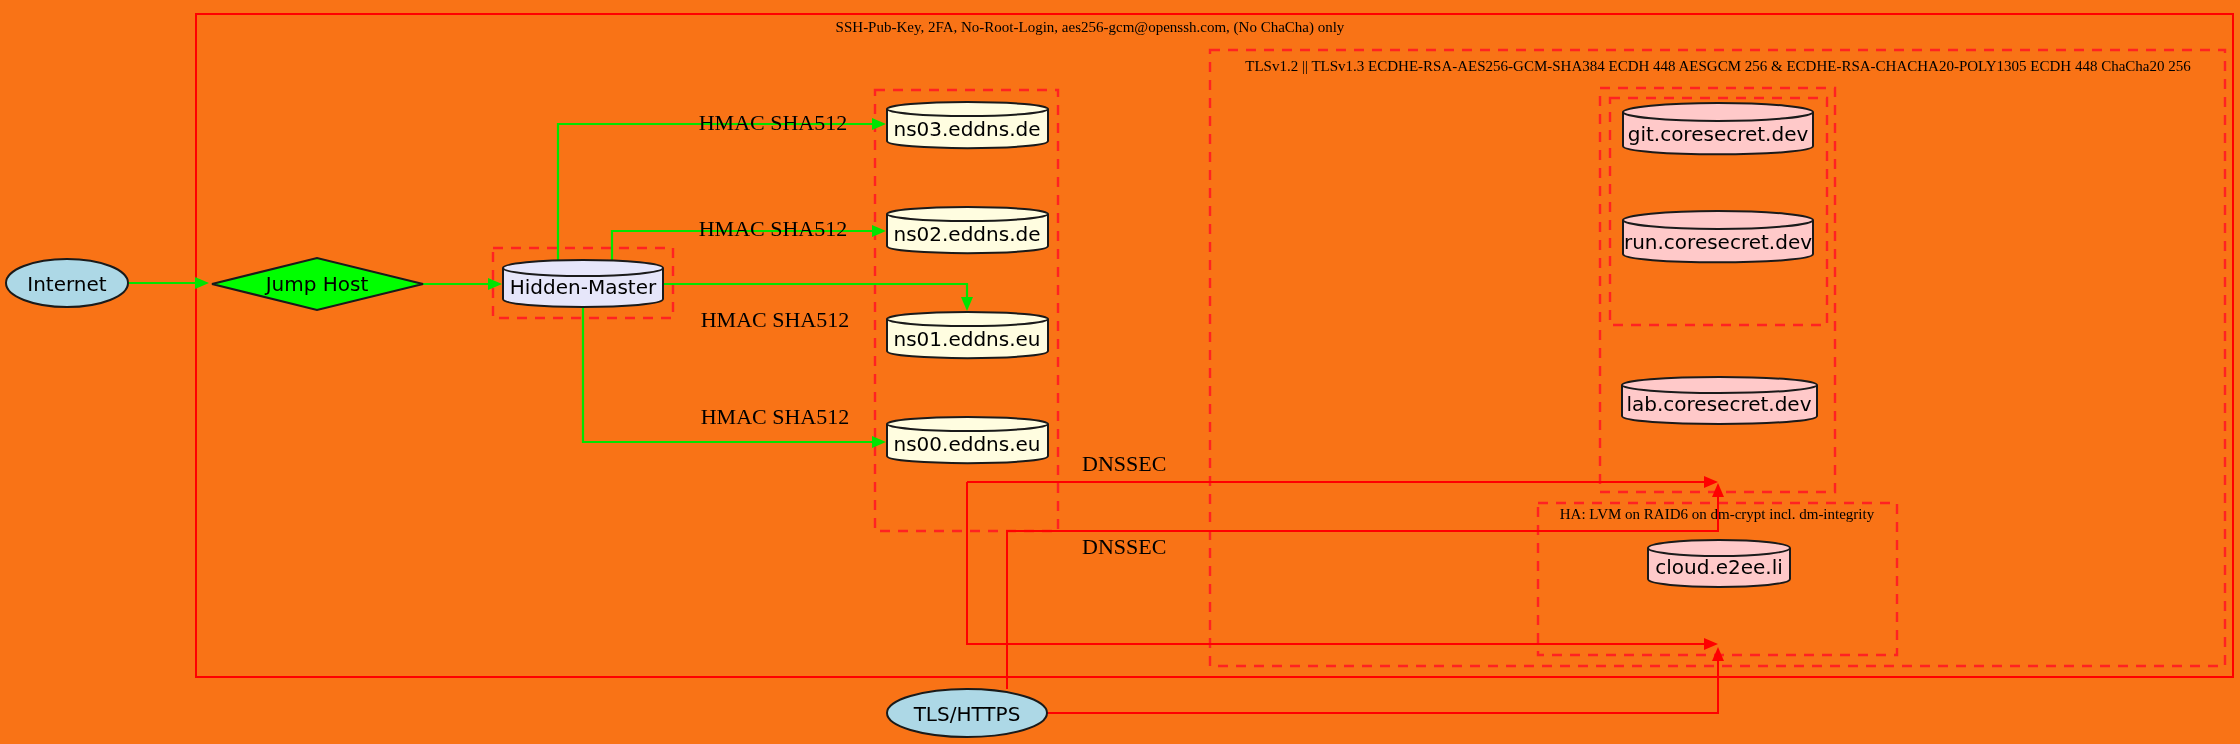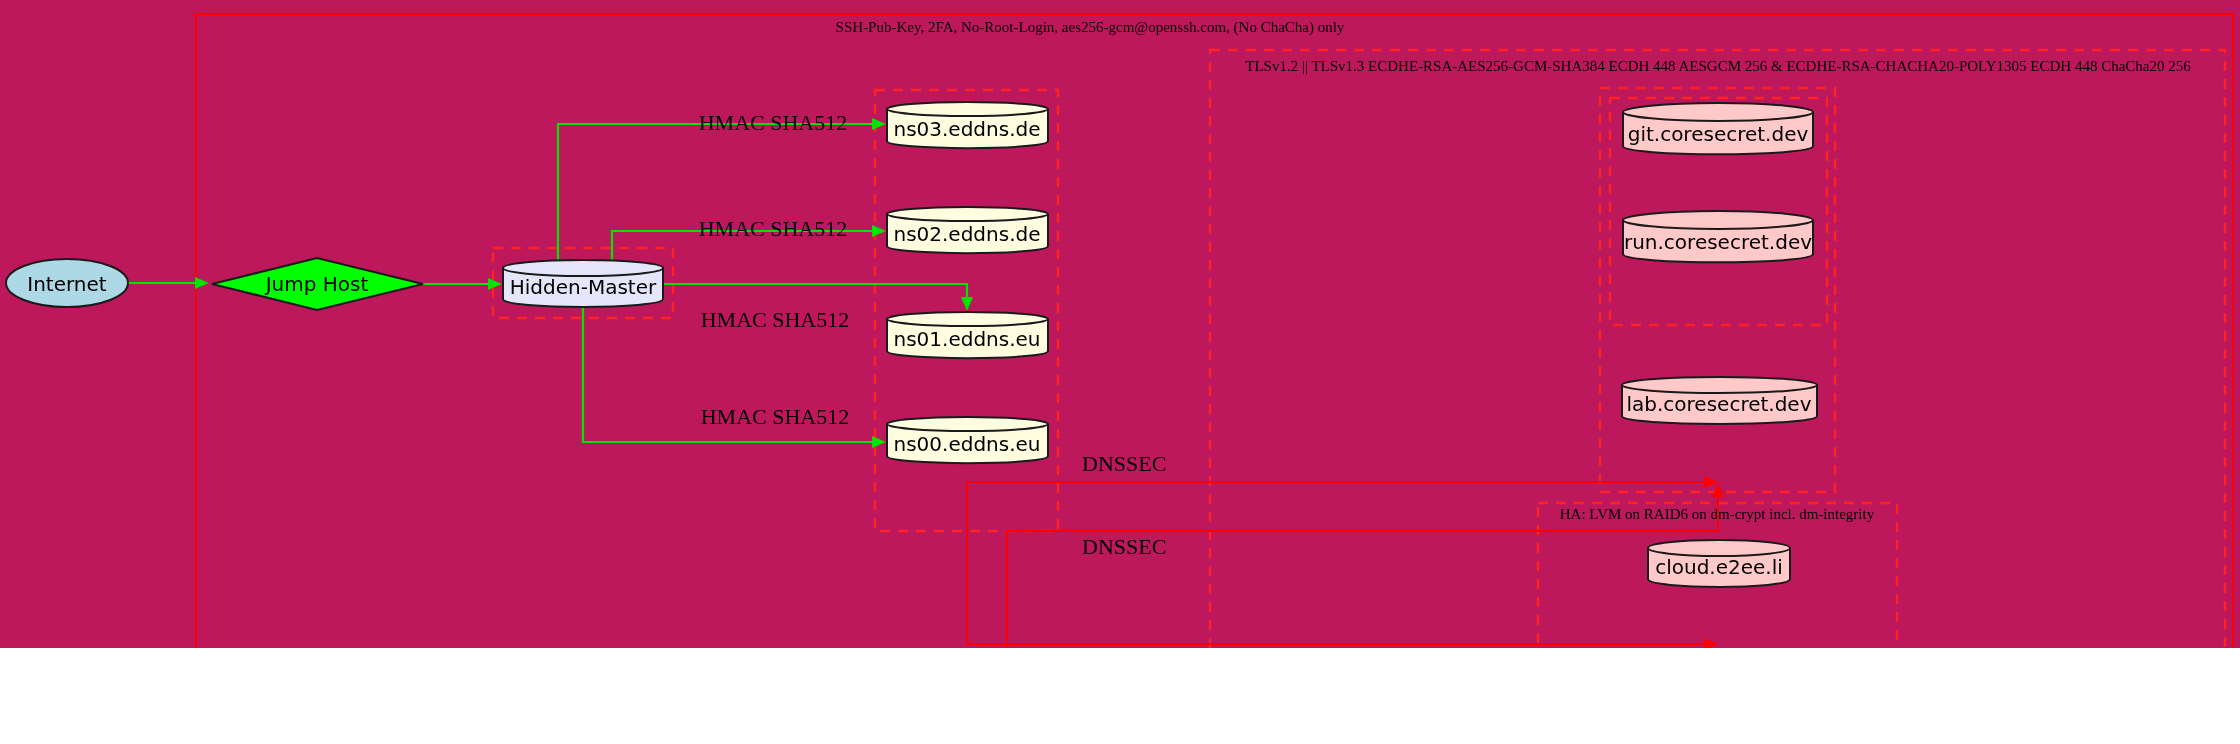--- a/index.html
+++ b/index.html
@@ -1,16 +1,16 @@
 <!DOCTYPE html>
 <html><head>
 <meta charset="utf-8">
 <style>
   html,body{margin:0;padding:0;background:#ffffff;}
-  .stage{position:relative;width:2240px;height:648px;background:#be185d;overflow:hidden;}
+  .stage{position:relative;width:2240px;height:744px;background:#f97316;overflow:hidden;}
   svg{display:block;}
   .nodelabel{font-family:"DejaVu Sans",sans-serif;font-size:20px;fill:#000;}
   .edgelabel{font-family:"Liberation Serif",serif;font-size:22px;fill:#000;}
   .clusterlabel{font-family:"Liberation Serif",serif;font-size:15px;fill:#000;}
   .solidbox{fill:none;stroke:#ff0000;stroke-width:2;}
   .dashbox{fill:none;stroke:#ff2222;stroke-width:2.4;stroke-dasharray:10 8;}
   .gedge{fill:none;stroke:#00e400;stroke-width:2.2;}
   .garrow{fill:#00e400;stroke:none;}
   .redge{fill:none;stroke:#ff0000;stroke-width:2;}
   .rarrow{fill:#ff0000;stroke:none;}

